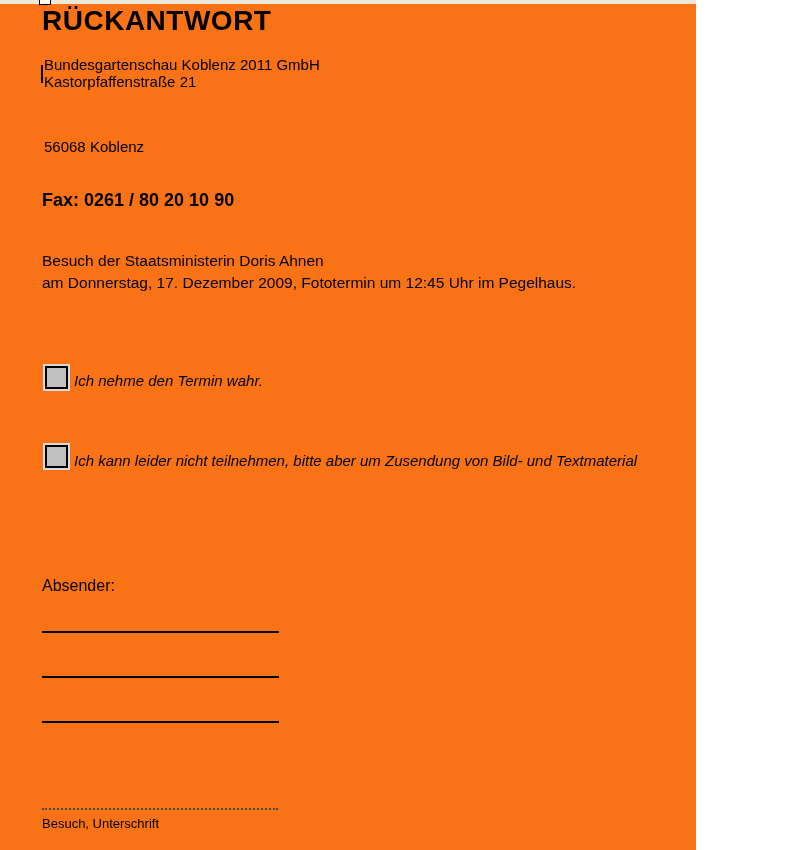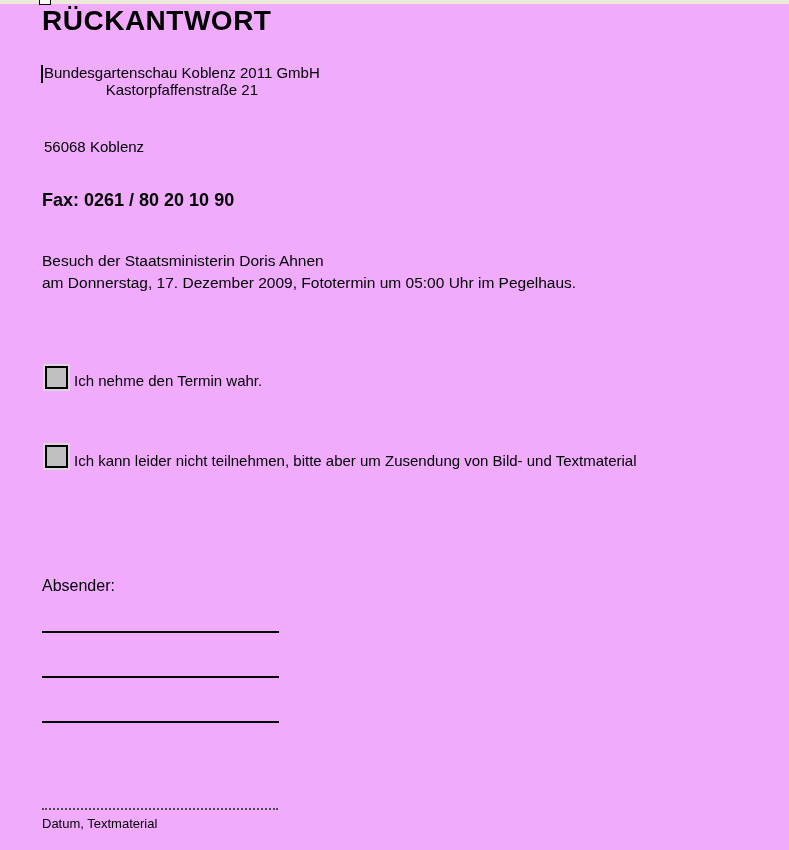--- a/index.html
+++ b/index.html
@@ -3,23 +3,23 @@
 <meta charset="utf-8">
 <style>
   * { margin: 0; padding: 0; box-sizing: border-box; }
   html, body { background: #ffffff; }
   body {
     font-family: "Liberation Sans", "DejaVu Sans", sans-serif;
     color: #000000;
   }
   .page {
     position: relative;
-    width: 789px;
+    width: 696px;
     height: 850px;
-    background: #f0abfc;
+    background: #f97316;
     overflow: hidden;
   }
   .top-strip {
     position: absolute;
     left: 0; top: 0;
     width: 789px; height: 4px;
     background: #ece9d8;
   }
   .anchor-box {
     position: absolute;
@@ -37,25 +37,24 @@
     white-space: nowrap;
   }
   .caret {
     position: absolute;
     left: 41px; top: 65px;
     width: 2px; height: 18px;
     background: #000000;
   }
   .recipient {
     position: absolute;
-    left: 44px; top: 64px;
+    left: 44px; top: 56px;
     font-size: 15px;
     line-height: 17px;
     white-space: nowrap;
-    text-align: center;
   }
   .city-line {
     position: absolute;
     left: 44px; top: 138px;
     font-size: 15px;
     white-space: nowrap;
   }
   .fax-line {
     position: absolute;
     left: 42px; top: 190px;
@@ -80,20 +79,21 @@
     box-shadow: 0 0 0 2px #d9d9d9;
     cursor: pointer;
   }
   .cb1 { left: 45px; top: 366px; }
   .cb2 { left: 45px; top: 445px; }
   .cb-label {
     position: absolute;
     font-size: 15px;
     line-height: 22.5px;
     white-space: nowrap;
+    font-style: italic;
   }
   .cb-label-1 { left: 74px; top: 370px; }
   .cb-label-2 { left: 74px; top: 450px; }
   .cb-label-2 span { display: block; }
   .sender-label {
     position: absolute;
     left: 42px; top: 577px;
     font-size: 16px;
     white-space: nowrap;
   }
@@ -136,33 +136,33 @@
   <div class="recipient">
     <div>Bundesgartenschau Koblenz 2011 GmbH</div>
     <div>Kastorpfaffenstraße 21</div>
   </div>
   <div class="city-line">56068 Koblenz</div>
 
   <div class="fax-line">Fax: 0261 / 80 20 10 90</div>
 
   <div class="subject">
     <span>Besuch der Staatsministerin Doris Ahnen</span>
-    <span>am Donnerstag, 17. Dezember 2009, Fototermin um 05:00 Uhr im Pegelhaus.</span>
+    <span>am Donnerstag, 17. Dezember 2009, Fototermin um 12:45 Uhr im Pegelhaus.</span>
   </div>
 
   <div class="checkbox cb1"></div>
   <div class="cb-label cb-label-1">Ich nehme den Termin wahr.</div>
 
   <div class="checkbox cb2"></div>
   <div class="cb-label cb-label-2">
     <span>Ich kann leider nicht teilnehmen, bitte aber um Zusendung von Bild- und Textmaterial</span>
   </div>
 
   <div class="sender-label">Absender:</div>
 
   <div class="write-line wl1"></div>
   <div class="write-line wl2"></div>
   <div class="write-line wl3"></div>
 
   <div class="dotted-line"></div>
-  <div class="signature-caption">Datum, Textmaterial</div>
+  <div class="signature-caption">Besuch, Unterschrift</div>
 
 </div>
 
 </body></html>

